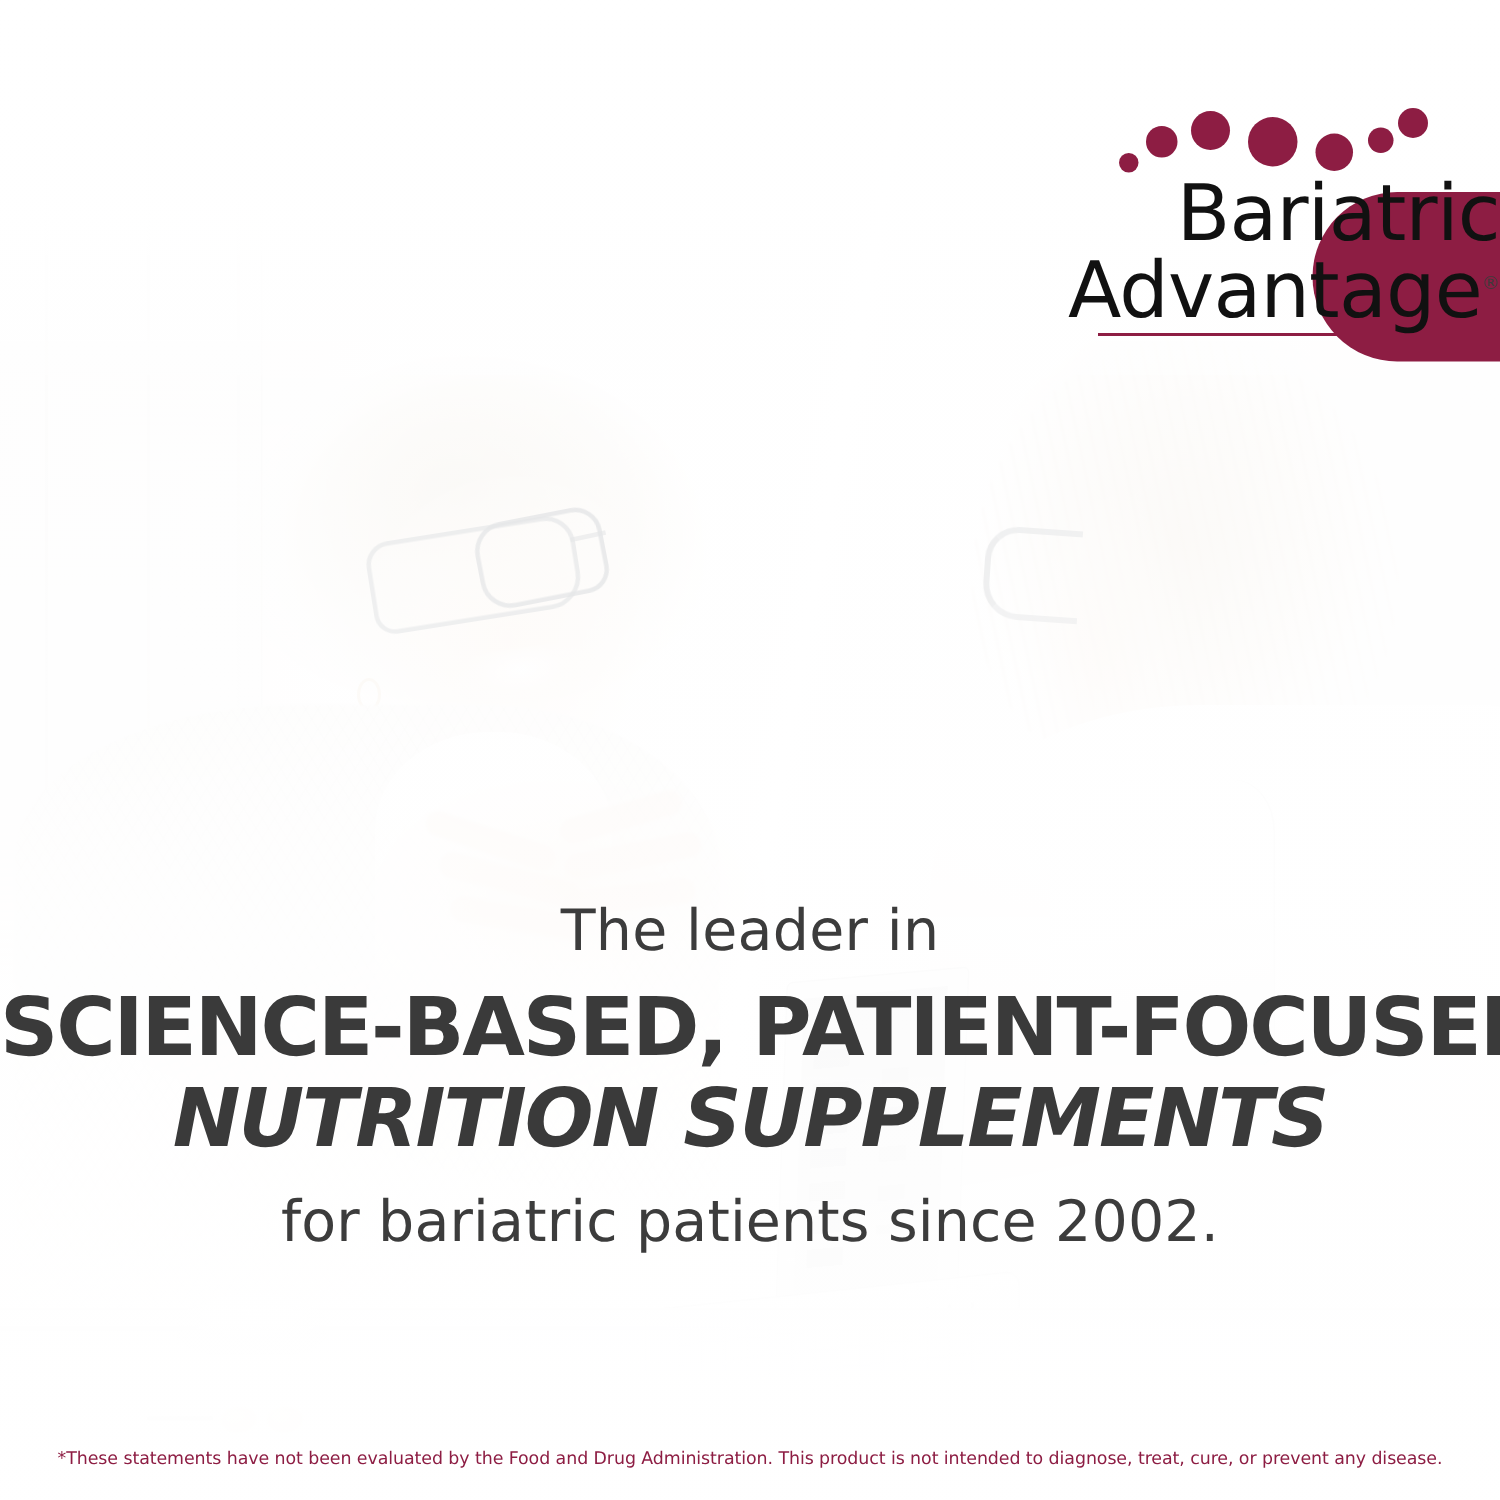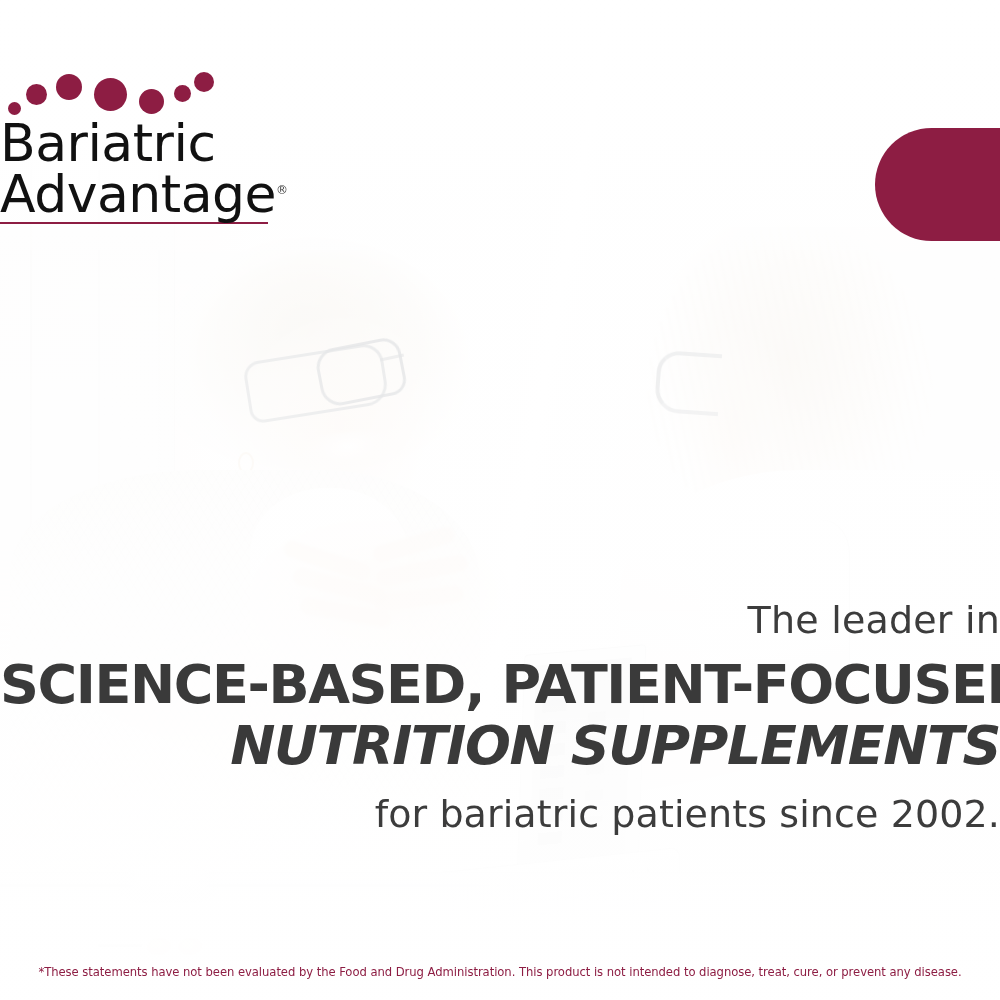--- a/index.html
+++ b/index.html
@@ -265,21 +265,21 @@
   
   .accent-pill{
     position:absolute; left:875px; top:128px; width:180px; height:113px;
     background:#8d1d43;
     border-radius:57px 0 0 57px;
   }
 
   
   .logo{
     position:absolute; left:0; right:0; top:72px;
-    display:flex; flex-direction:column; align-items:flex-start;
+    display:flex; flex-direction:column; align-items:flex-end;
   }
   .logo-dots{
     position:relative; width:262px; height:52px; margin-bottom:-6px;
   }
   .logo-dots span{
     position:absolute; display:block; border-radius:50%; background:#8d1d43;
   }
   .logo-word{
     font-family:"DejaVu Sans", sans-serif;
     font-weight:400;
@@ -297,21 +297,21 @@
     width:268px; height:2px; background:#8d1d43; margin:2px 0 5px 0;
   }
   .logo-sub{
     font-family:"DejaVu Sans", sans-serif;
     font-size:14.5px; font-weight:400; letter-spacing:4.1px;
     color:#1f1f1f; text-align:center;
   }
 
   
   .copy{
-    position:absolute; left:0; right:0; top:600px; text-align:right;
+    position:absolute; left:0; right:0; top:600px; text-align:center;
   }
   .eyebrow{
     font-family:"DejaVu Sans", sans-serif;
     font-size:38px; font-weight:400; color:#3c3c3c;
     letter-spacing:.2px; line-height:1.1;
   }
   .head{
     font-family:"DejaVu Sans", sans-serif;
     font-weight:700; color:#3a3a3a;
     font-size:54px; line-height:1.13;

